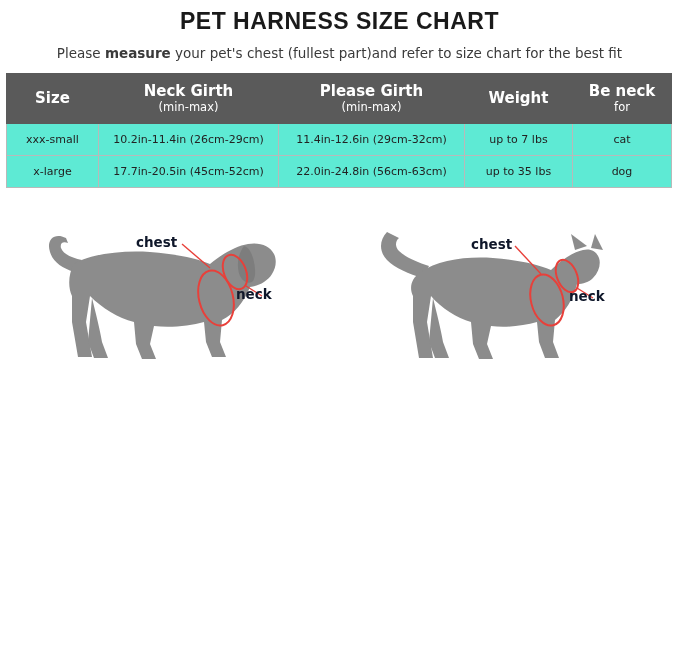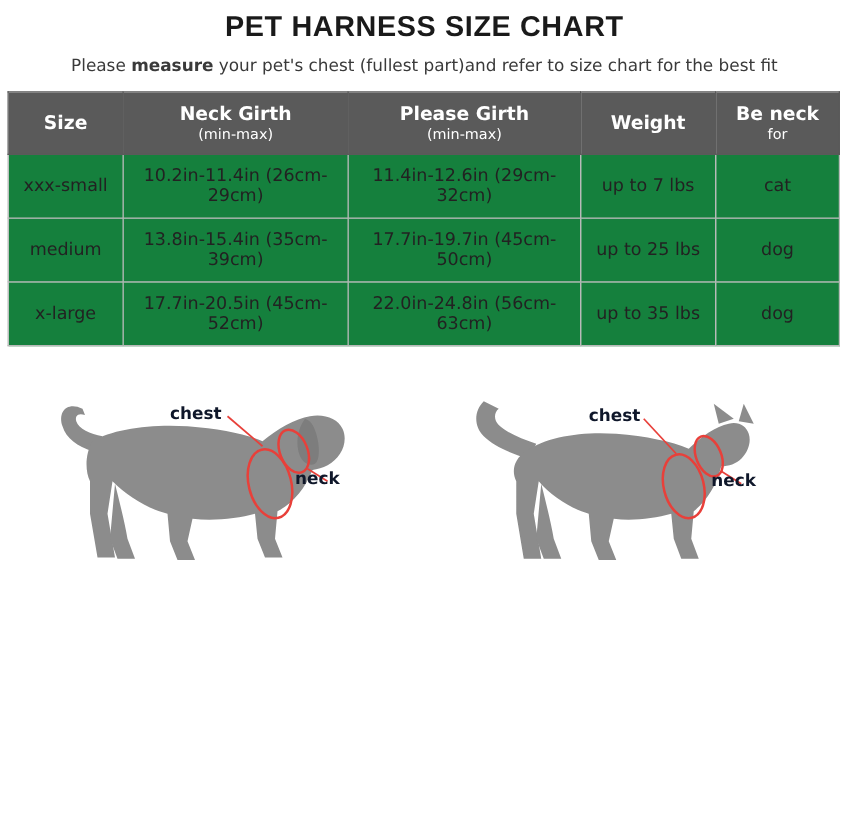--- a/index.html
+++ b/index.html
@@ -61,23 +61,23 @@
     line-height: 1.15;
   }
   table.size-chart thead th .sub {
     display: block;
     font-size: 11.5px;
     font-weight: normal;
     margin-top: 1px;
   }
   table.size-chart tbody td {
     padding: 9px 2px;
-    font-size: 14px;
+    font-size: 11px;
     color: #222222;
-    background: #15803d;
+    background: #5eead4;
   }
   td.col-size {
     font-size: 15px;
   }
   .col-w1 { width: 92px; }
   .col-w2 { width: 180px; }
   .col-w3 { width: 186px; }
   .col-w4 { width: 108px; }
   .col-w5 { width: 99px; }
 
@@ -143,27 +143,20 @@
       </thead>
       <tbody>
         <tr>
           <td class="col-size">xxx-small</td>
           <td>10.2in-11.4in (26cm-29cm)</td>
           <td>11.4in-12.6in (29cm-32cm)</td>
           <td>up to 7 lbs</td>
           <td>cat</td>
         </tr>
         <tr>
-          <td class="col-size">medium</td>
-          <td>13.8in-15.4in (35cm-39cm)</td>
-          <td>17.7in-19.7in (45cm-50cm)</td>
-          <td>up to 25 lbs</td>
-          <td>dog</td>
-        </tr>
-        <tr>
           <td class="col-size">x-large</td>
           <td>17.7in-20.5in (45cm-52cm)</td>
           <td>22.0in-24.8in (56cm-63cm)</td>
           <td>up to 35 lbs</td>
           <td>dog</td>
         </tr>
       </tbody>
     </table>
   </div>
 

